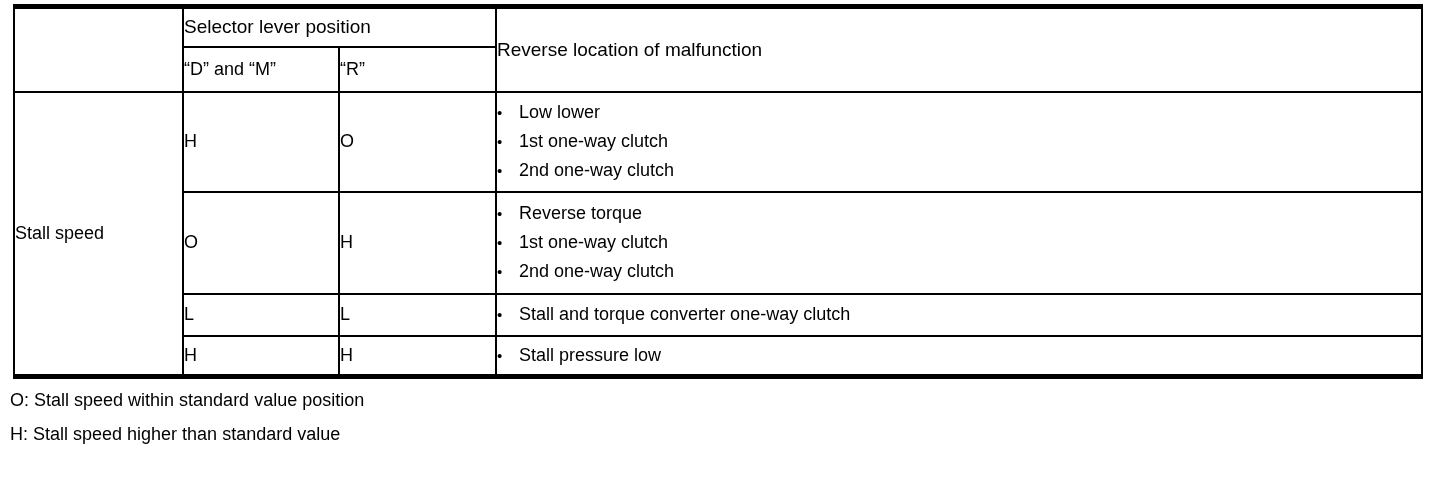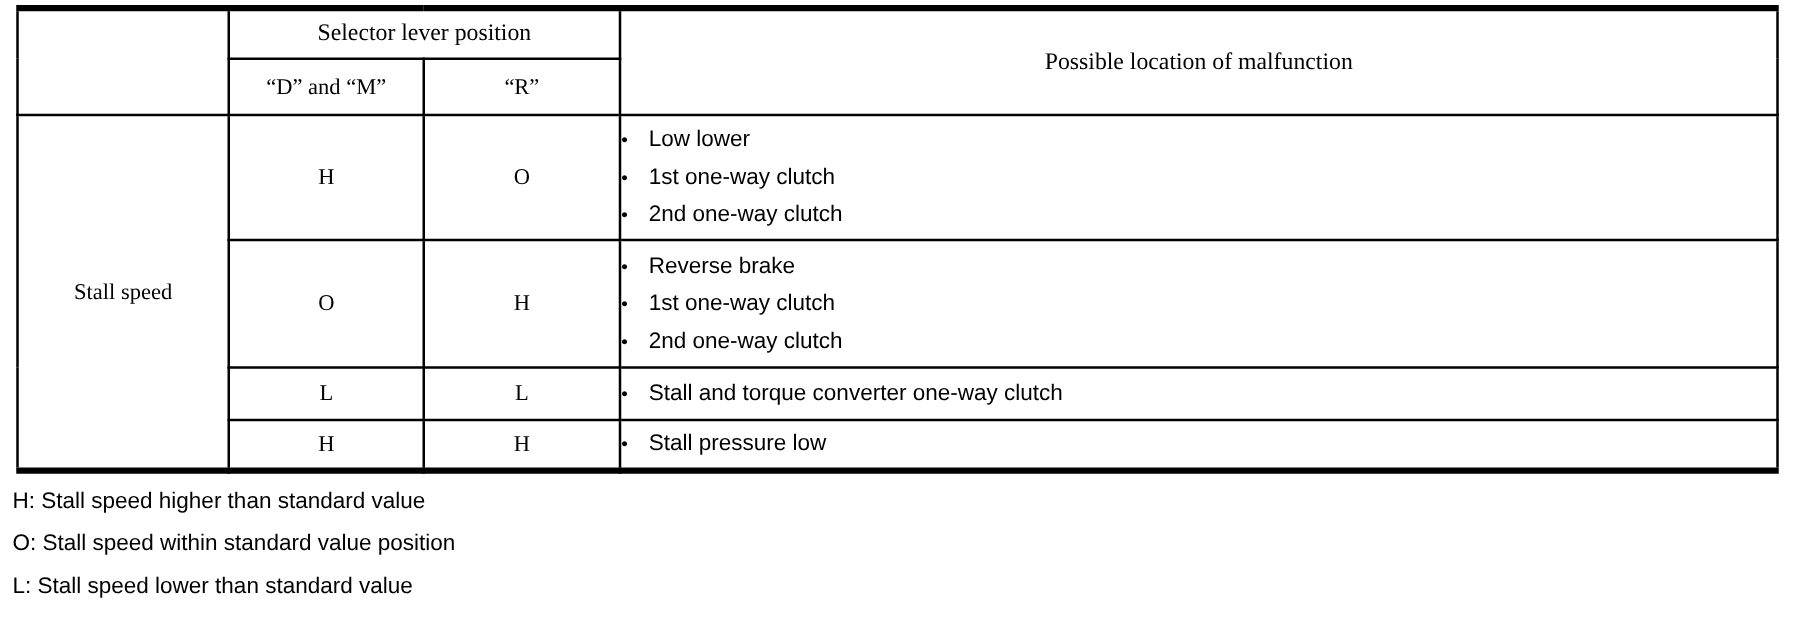--- a/index.html
+++ b/index.html
@@ -26,21 +26,21 @@
     border-bottom: 5px solid #000;
     font-size: 18px;
   }
   table.stall-table td {
     border: 2px solid #000;
     vertical-align: middle;
     padding: 0;
   }
   td.bl-none { border-left: none; margin-top: 20px; }
   td.br-none { border-right: none; }
-  td.center { text-align: center; font-family: Liberation Serif, serif; }
+  td.center { text-align: left; }
   td.header-cell { font-size: 19px; }
   td.causes-cell {
     padding-left: 16px;
     text-align: left;
   }
   .cause {
     display: flex;
     align-items: baseline;
     line-height: 29px;
   }
@@ -70,21 +70,21 @@
     <colgroup>
       <col style="width:169px">
       <col style="width:156px">
       <col style="width:157px">
       <col style="width:926px">
     </colgroup>
     <tbody>
       <tr style="height:40px">
         <td class="bl-none" rowspan="2"></td>
         <td class="center header-cell" colspan="2">Selector lever position</td>
-        <td class="center header-cell br-none" rowspan="2">Possible location of malfunction</td>
+        <td class="center header-cell br-none" rowspan="2">Reverse location of malfunction</td>
       </tr>
       <tr style="height:45px">
         <td class="center">“D” and “M”</td>
         <td class="center">“R”</td>
       </tr>
 
       <tr style="height:100px">
         <td class="center bl-none" rowspan="4">Stall speed</td>
         <td class="center">H</td>
         <td class="center">O</td>
@@ -103,21 +103,21 @@
           </div>
         </td>
       </tr>
 
       <tr style="height:102px">
         <td class="center">O</td>
         <td class="center">H</td>
         <td class="causes-cell br-none">
           <div class="cause">
             <span class="bullet">•</span>
-            <span>Reverse brake</span>
+            <span>Reverse torque</span>
           </div>
           <div class="cause">
             <span class="bullet">•</span>
             <span>1st one-way clutch</span>
           </div>
           <div class="cause">
             <span class="bullet">•</span>
             <span>2nd one-way clutch</span>
           </div>
         </td>
@@ -141,18 +141,17 @@
           <div class="cause">
             <span class="bullet">•</span>
             <span>Stall pressure low</span>
           </div>
         </td>
       </tr>
     </tbody>
   </table>
 
   <div class="legend">
+    <div class="legend-line">O: Stall speed within standard value position</div>
     <div class="legend-line">H: Stall speed higher than standard value</div>
-    <div class="legend-line">O: Stall speed within standard value position</div>
-    <div class="legend-line">L: Stall speed lower than standard value</div>
   </div>
 
 </div>
 
 </body></html>

